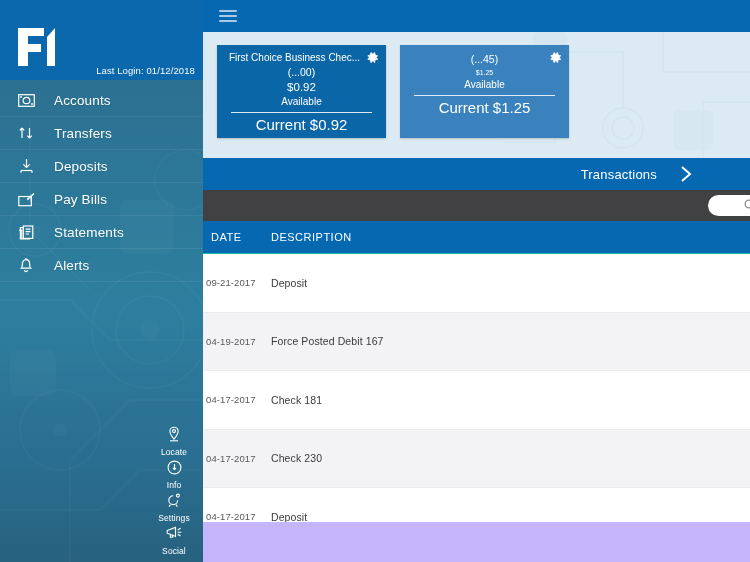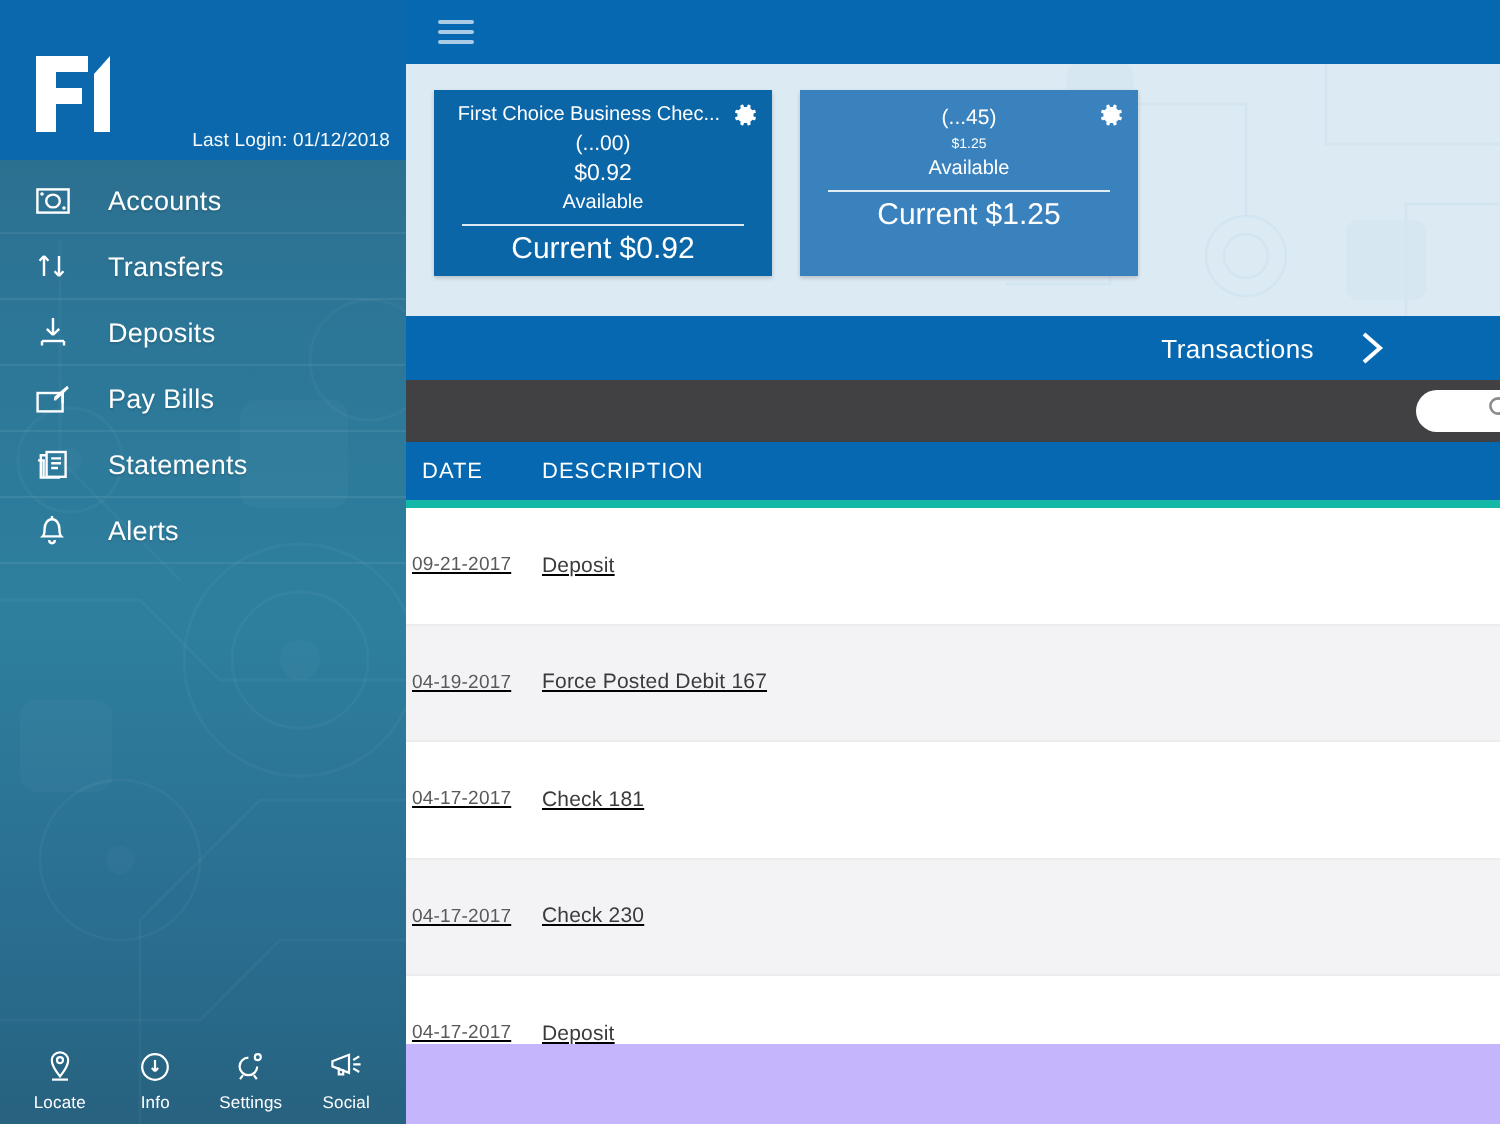--- a/index.html
+++ b/index.html
@@ -92,20 +92,21 @@
 
   
   #bottom-nav {
     position: absolute;
     left: 0; right: 0; bottom: 2px;
     z-index: 3;
     display: flex;
     justify-content: space-around;
     align-items: flex-end;
     padding: 0 6px 4px 6px;
+    flex-direction: column;
   }
   .bn-item {
     width: 46px;
     text-align: center;
     cursor: pointer;
     color: #ffffff;
   }
   .bn-ic {
     height: 20px;
     display: flex; align-items: center; justify-content: center;
@@ -250,31 +251,30 @@
   #search-icon { color: #8b8b8b; flex: 0 0 auto; }
 
   #col-head {
     height: 33px;
     background: #0668b0;
     display: flex;
     align-items: center;
     color: #ffffff;
     font-size: 11px;
     letter-spacing: .5px;
-    border-bottom: 4px solid #14b8a6;
+    border-bottom: 1px solid #14b8a6;
   }
   .col-date { width: 68px; padding-left: 8px; flex: 0 0 68px; }
   .col-desc { flex: 1 1 auto; }
 
   #tx-list {
     position: relative;
     background: #ffffff;
     height: 268px;
     overflow: hidden;
-    text-decoration: underline;
   }
   .tx-row {
     display: flex;
     align-items: center;
     height: 58.5px;
     background: #ffffff;
     cursor: pointer;
     border-bottom: 1px solid #ececec;
   }
   .tx-row.odd { background: #f3f3f5; }

